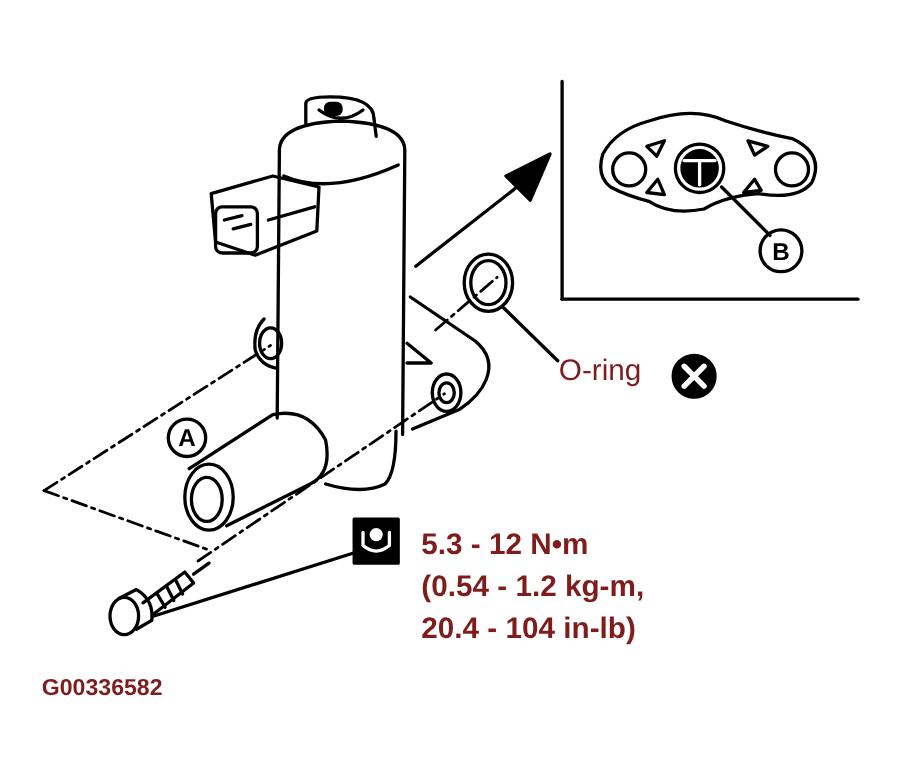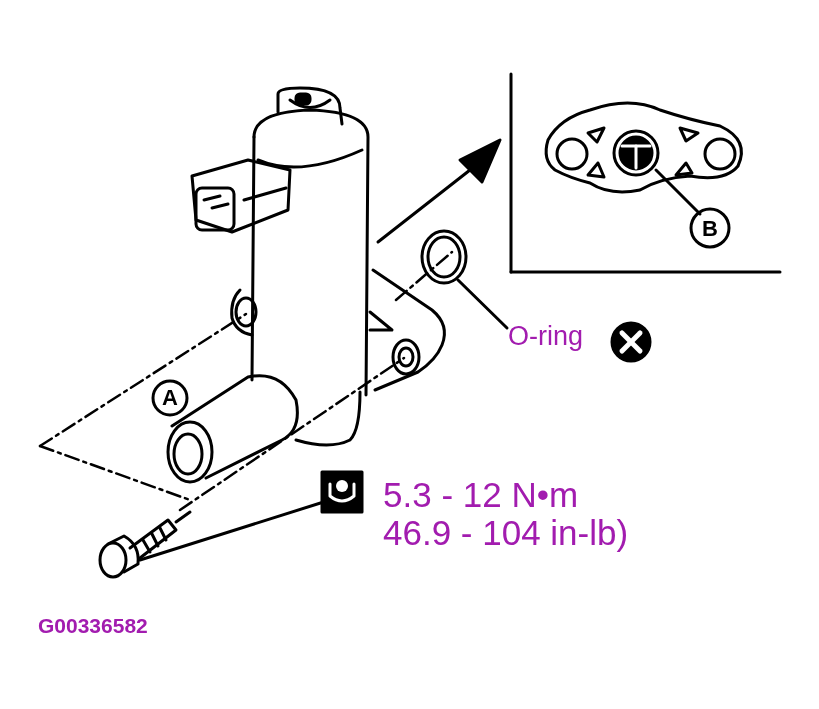--- a/index.html
+++ b/index.html
@@ -1,20 +1,20 @@
 <!DOCTYPE html>
 <html><head>
 <meta charset="utf-8">
 <style>
   html, body { margin: 0; padding: 0; background: #ffffff; }
   body { width: 819px; height: 709px; position: relative; overflow: hidden; font-family: "Liberation Sans", sans-serif; }
   svg.art { position: absolute; left: 0; top: 0; }
-  .lbl { position: absolute; color: #a21caf; white-space: nowrap; }
+  .lbl { position: absolute; color: #7f1d1d; white-space: nowrap; }
   .oring-label { left: 508px; top: 321px; font-size: 27px; }
-  .torque { left: 383px; top: 476px; font-size: 35px; font-weight: normal; line-height: 38px; }
+  .torque { left: 383px; top: 476px; font-size: 27px; font-weight: bold; line-height: 38px; }
   .fig-id { left: 38px; top: 614px; font-size: 21px; font-weight: bold; }
   .callout-letter { position: absolute; font-weight: bold; font-size: 22px; text-align: center; width: 30px; height: 30px; line-height: 30px; }
   .callout-a { left: 155px; top: 383px; }
   .callout-b { left: 695px; top: 214px; }
 </style>
 </head>
 <body>
 
 <svg class="art" width="819" height="709" viewBox="0 0 819 709" xmlns="http://www.w3.org/2000/svg" fill="none" stroke="#000" stroke-width="3" stroke-linecap="round" stroke-linejoin="round">
 
@@ -116,16 +116,17 @@
   </g>
 </svg>
 
 <div class="callout-letter callout-a">A</div>
 <div class="callout-letter callout-b">B</div>
 
 <div class="lbl oring-label">O-ring</div>
 
 <div class="lbl torque">
   <div>5.3 - 12 N•m</div>
-  <div>46.9 - 104 in-lb)</div>
+  <div>(0.54 - 1.2 kg-m,</div>
+  <div>20.4 - 104 in-lb)</div>
 </div>
 
 <div class="lbl fig-id">G00336582</div>
 
 </body></html>

